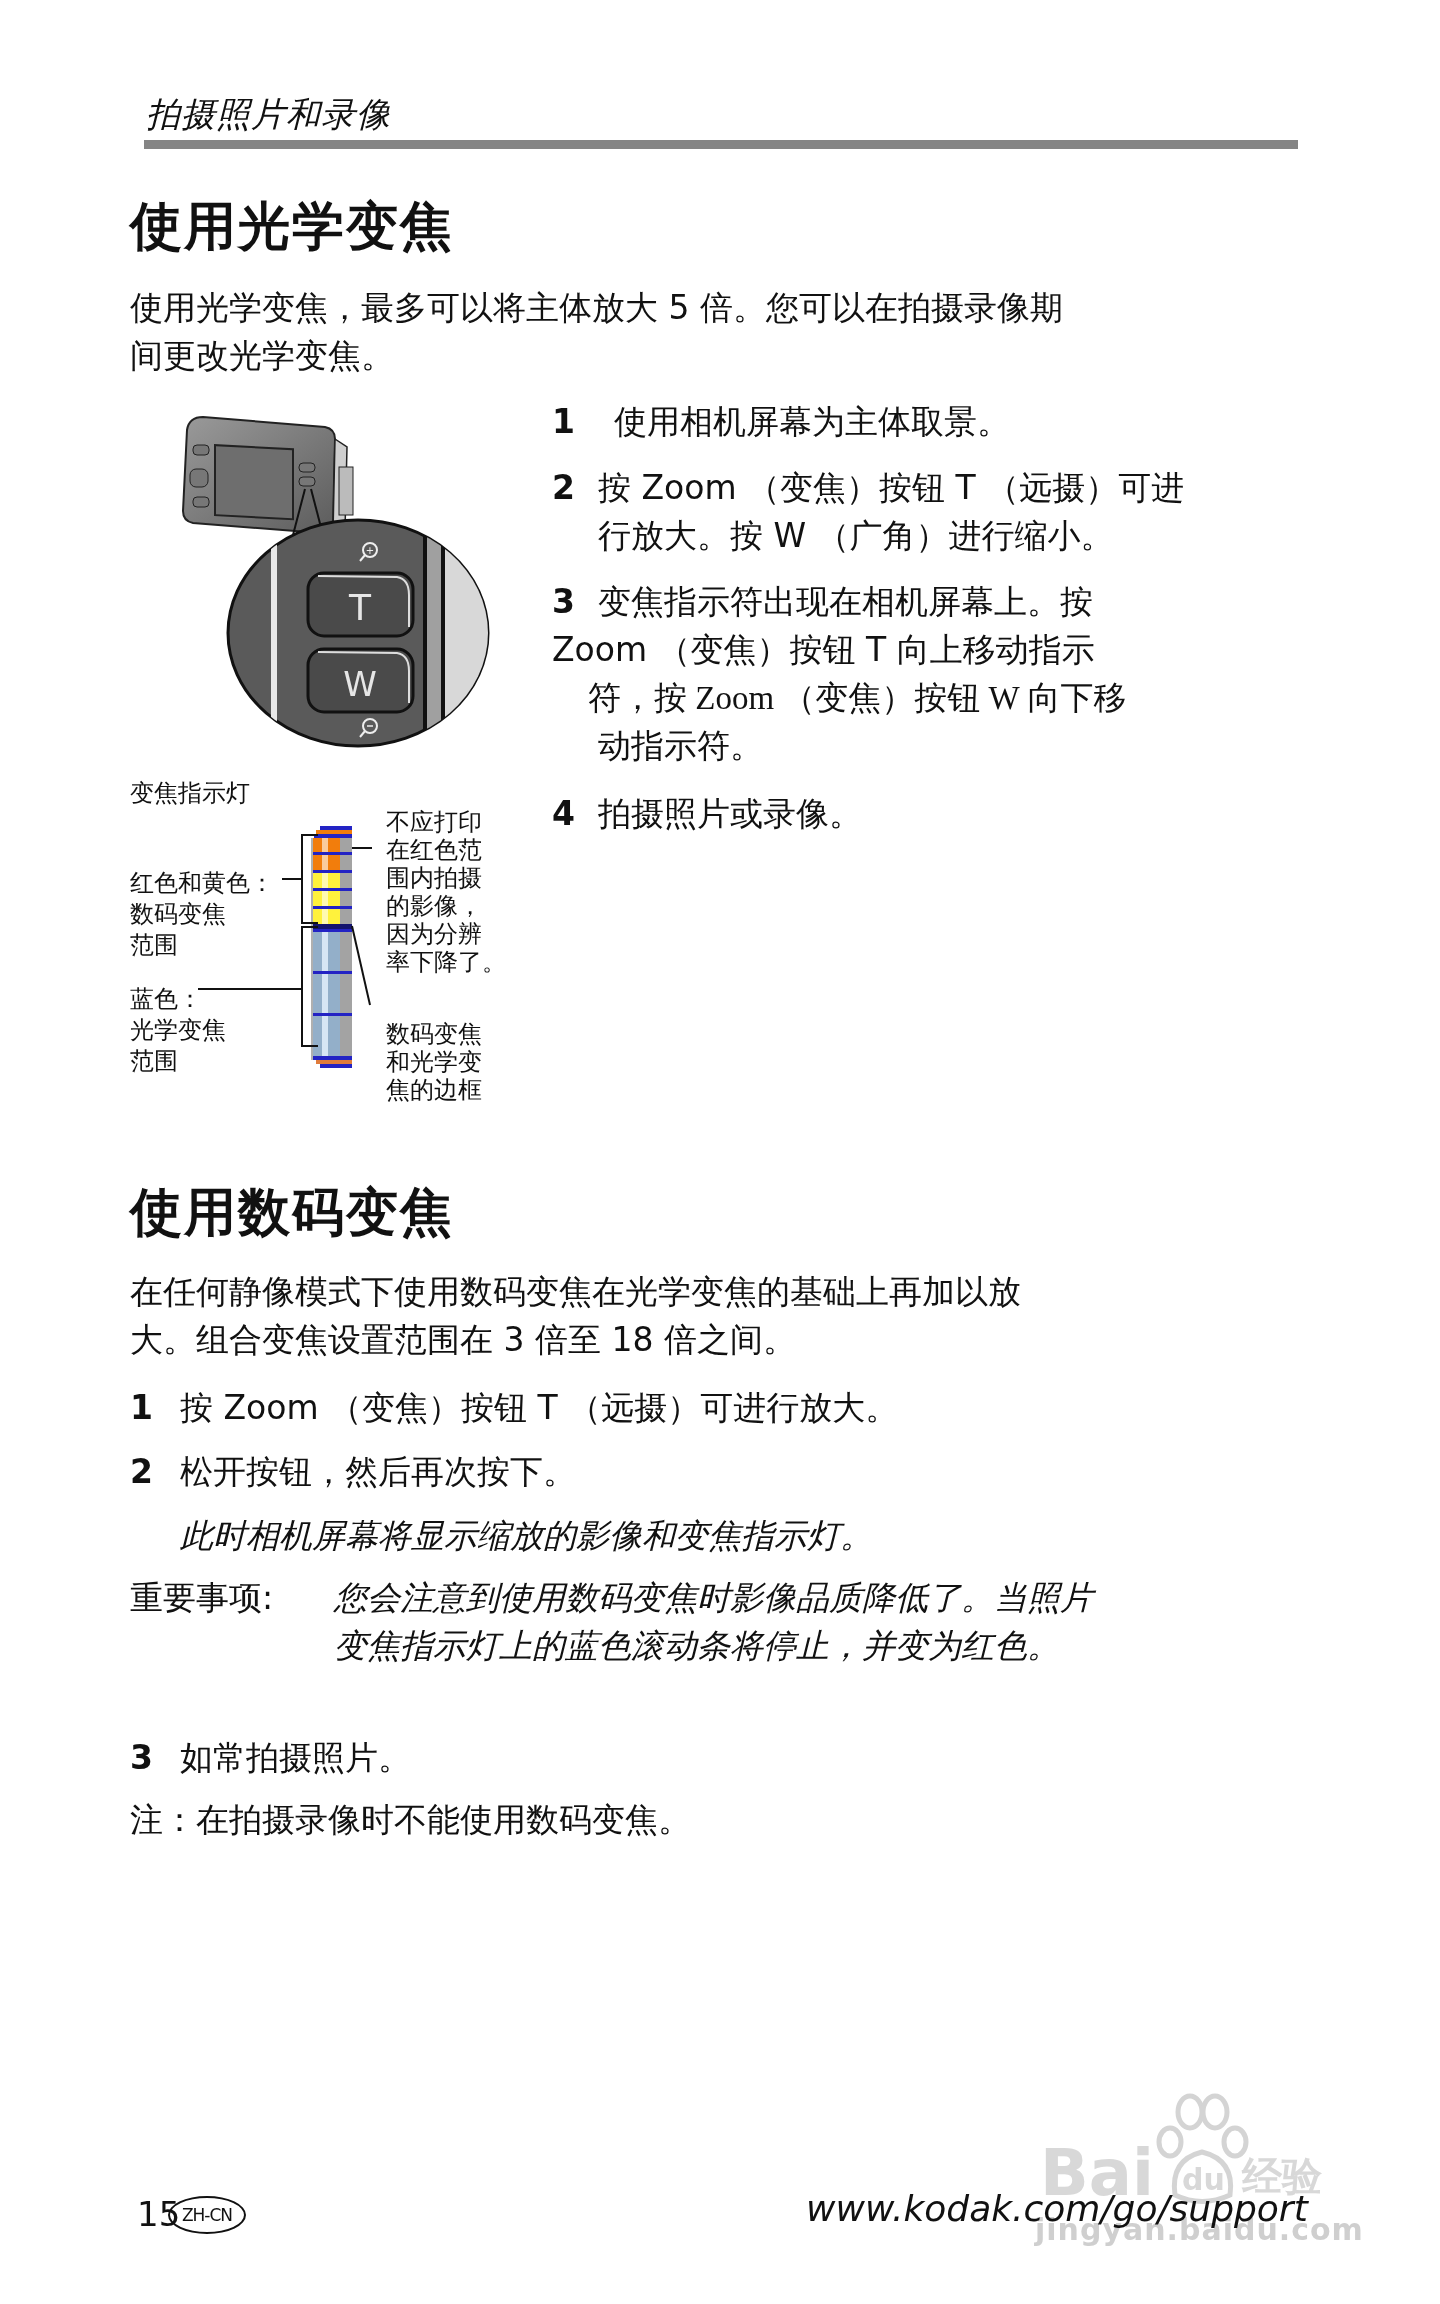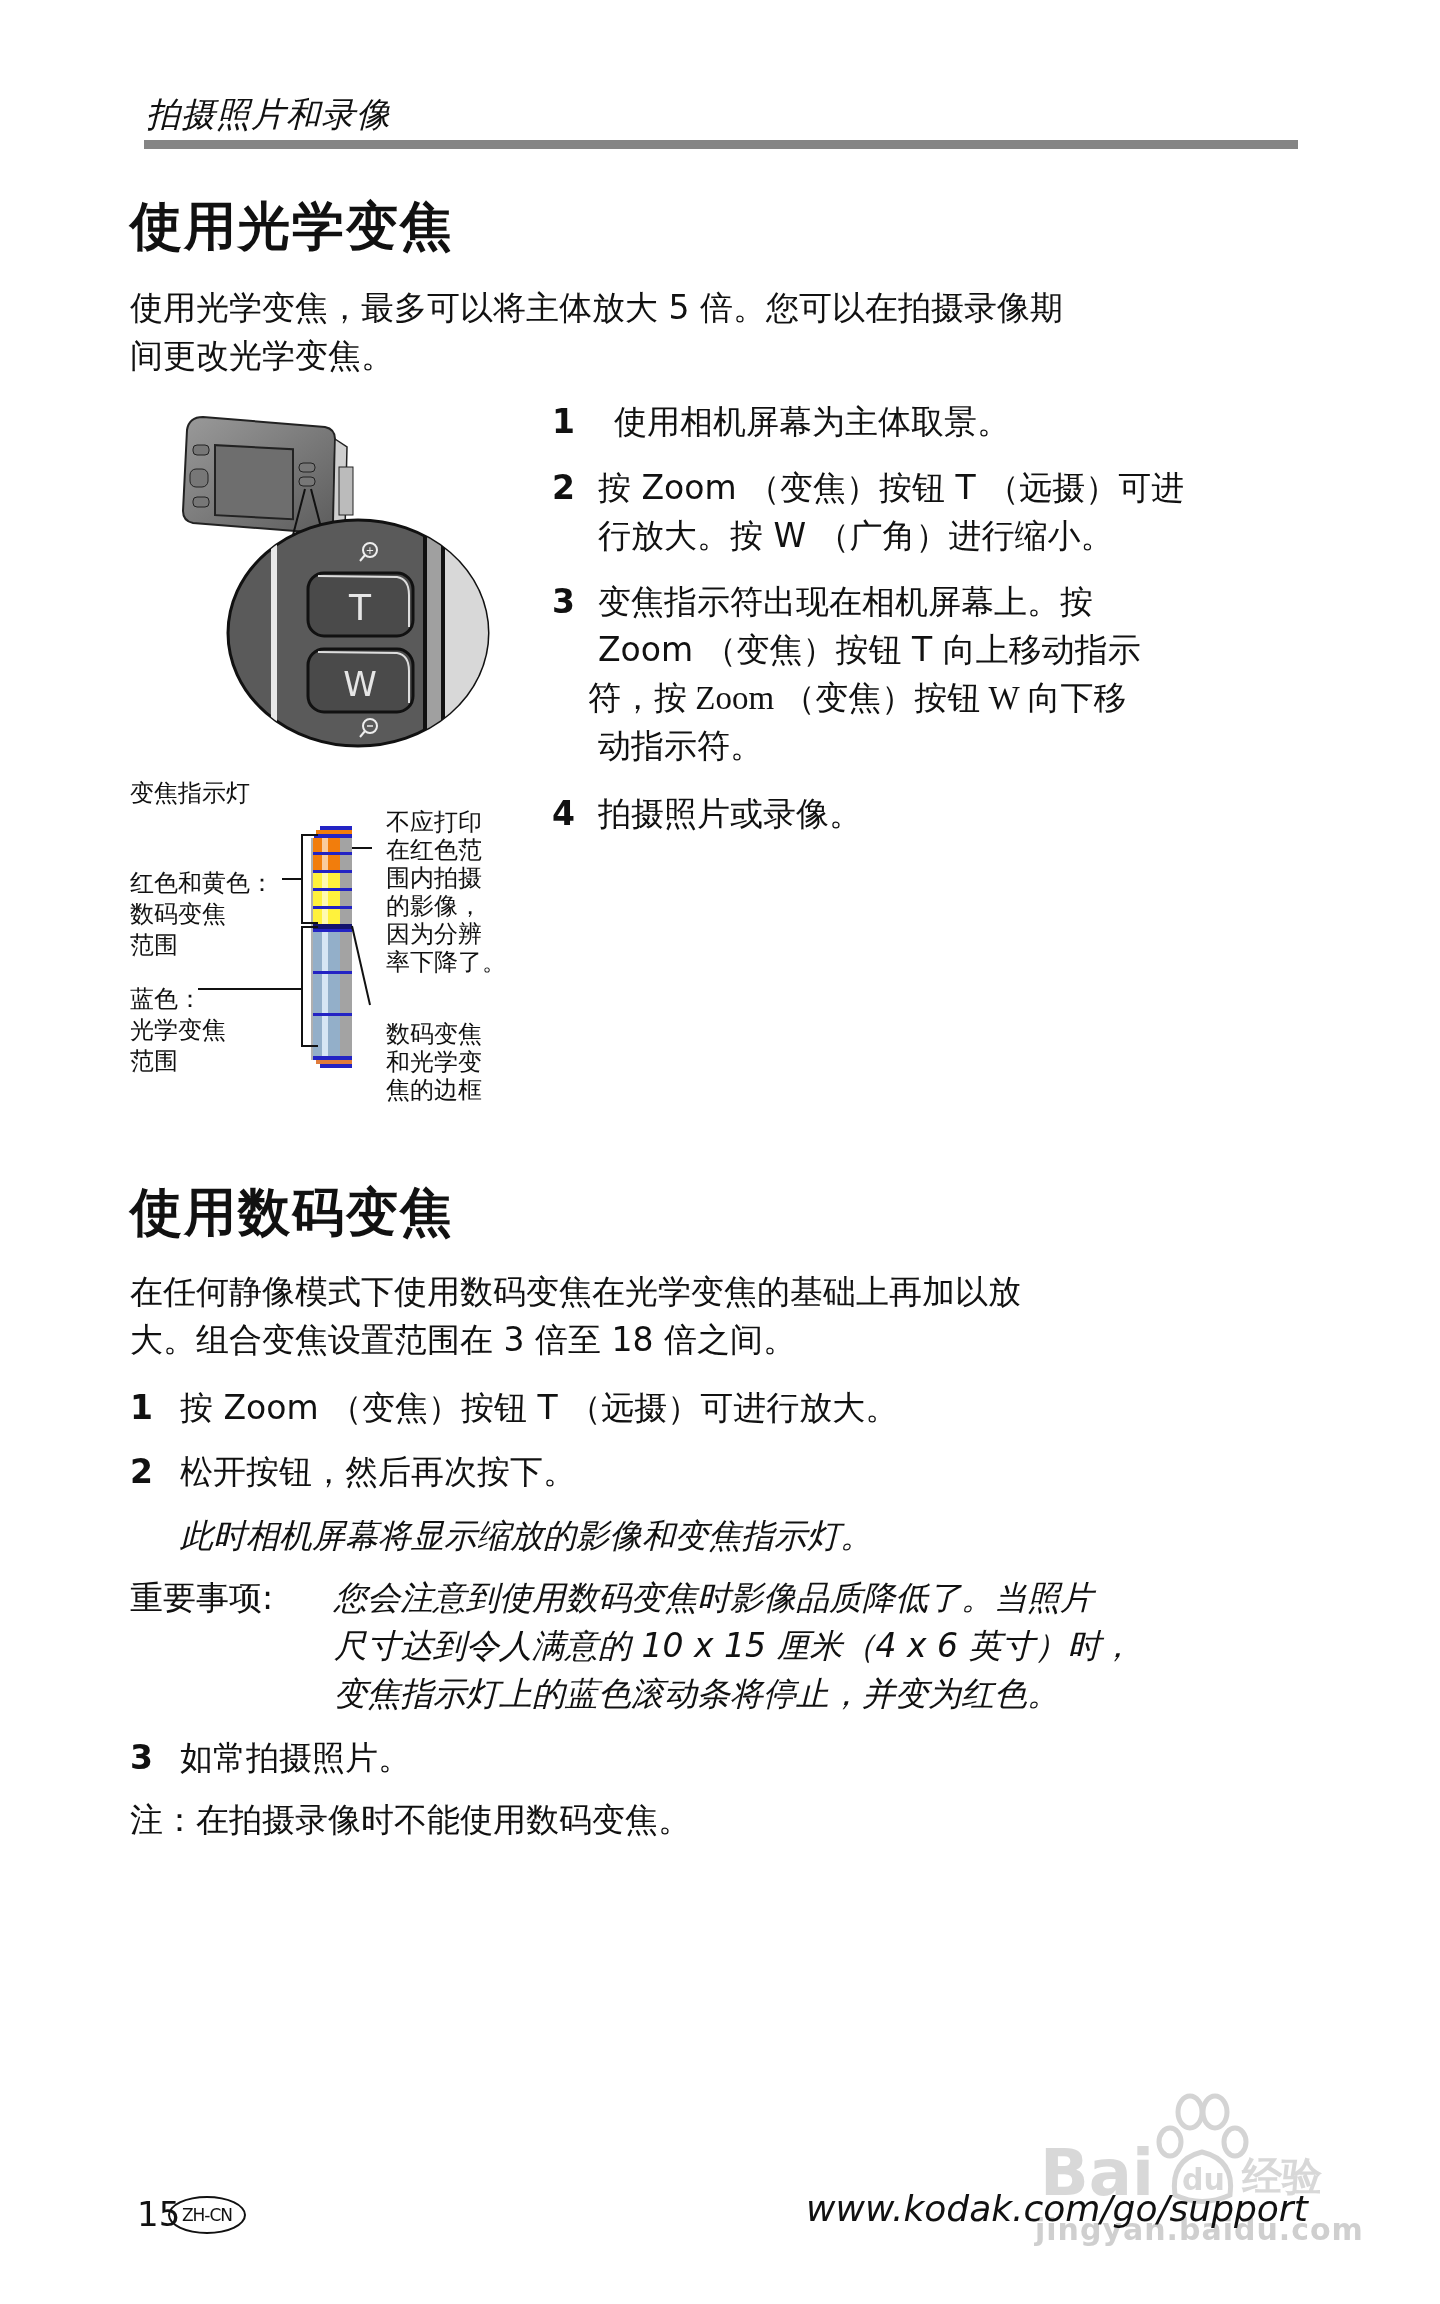--- a/index.html
+++ b/index.html
@@ -149,21 +149,21 @@
   <span class="txt" style="margin-left:62px;">使用相机屏幕为主体取景。</span>
 </div>
 <div class="step" style="left:552px;top:464px;white-space:nowrap;">
   <span class="num">2</span>
   <span class="txt" style="margin-left:46px;">按 Zoom （变焦）按钮 T （远摄）可进</span>
   <span class="txt" style="margin-left:46px;">行放大。按 W （广角）进行缩小。</span>
 </div>
 <div class="step" style="left:552px;top:578px;white-space:nowrap;">
   <span class="num">3</span>
   <span class="txt" style="margin-left:46px;">变焦指示符出现在相机屏幕上。按</span>
-  <span class="txt" style="margin-left:46px;">Zoom （变焦）按钮 T 向上移动指示</span>
+  <span class="txt" style="">Zoom （变焦）按钮 T 向上移动指示</span>
   <span class="txt" style="margin-left:36px;font-family:Liberation Serif, serif;">符，按 Zoom （变焦）按钮 W 向下移</span>
   <span class="txt" style="margin-left:46px;">动指示符。</span>
 </div>
 <div class="step" style="left:552px;top:790px;white-space:nowrap;">
   <span class="num">4</span>
   <span class="txt" style="margin-left:46px;">拍摄照片或录像。</span>
 </div>
 
 <div class="abs h1" style="left:130px;top:1182px;text-align:center;">使用数码变焦</div>
 <div class="abs body" style="left:130px;top:1268px;white-space:nowrap;">
@@ -177,21 +177,20 @@
 </div>
 <div class="step" style="left:130px;top:1448px;white-space:nowrap;">
   <span class="num">2</span>
   <span class="txt" style="margin-left:50px;">松开按钮，然后再次按下。</span>
 </div>
 <div class="abs body italic" style="left:180px;top:1512px;white-space:nowrap;">此时相机屏幕将显示缩放的影像和变焦指示灯。</div>
 
 <div class="abs body" style="left:130px;top:1574px;white-space:nowrap;">重要事项:</div>
 <div class="abs body italic" style="left:334px;top:1574px;white-space:nowrap;">
   <div>您会注意到使用数码变焦时影像品质降低了。当照片</div>
-  <div>尺寸达到令人满意的 10 x 15 厘米（4 x 6 英寸）时，</div>
   <div>变焦指示灯上的蓝色滚动条将停止，并变为红色。</div>
 </div>
 
 <div class="step" style="left:130px;top:1734px;white-space:nowrap;">
   <span class="num">3</span>
   <span class="txt" style="margin-left:50px;">如常拍摄照片。</span>
 </div>
 <div class="abs body" style="left:130px;top:1796px;white-space:nowrap;">注：在拍摄录像时不能使用数码变焦。</div>
 
 <div class="abs" style="left:1030px;top:2090px;width:320px;height:130px;">

